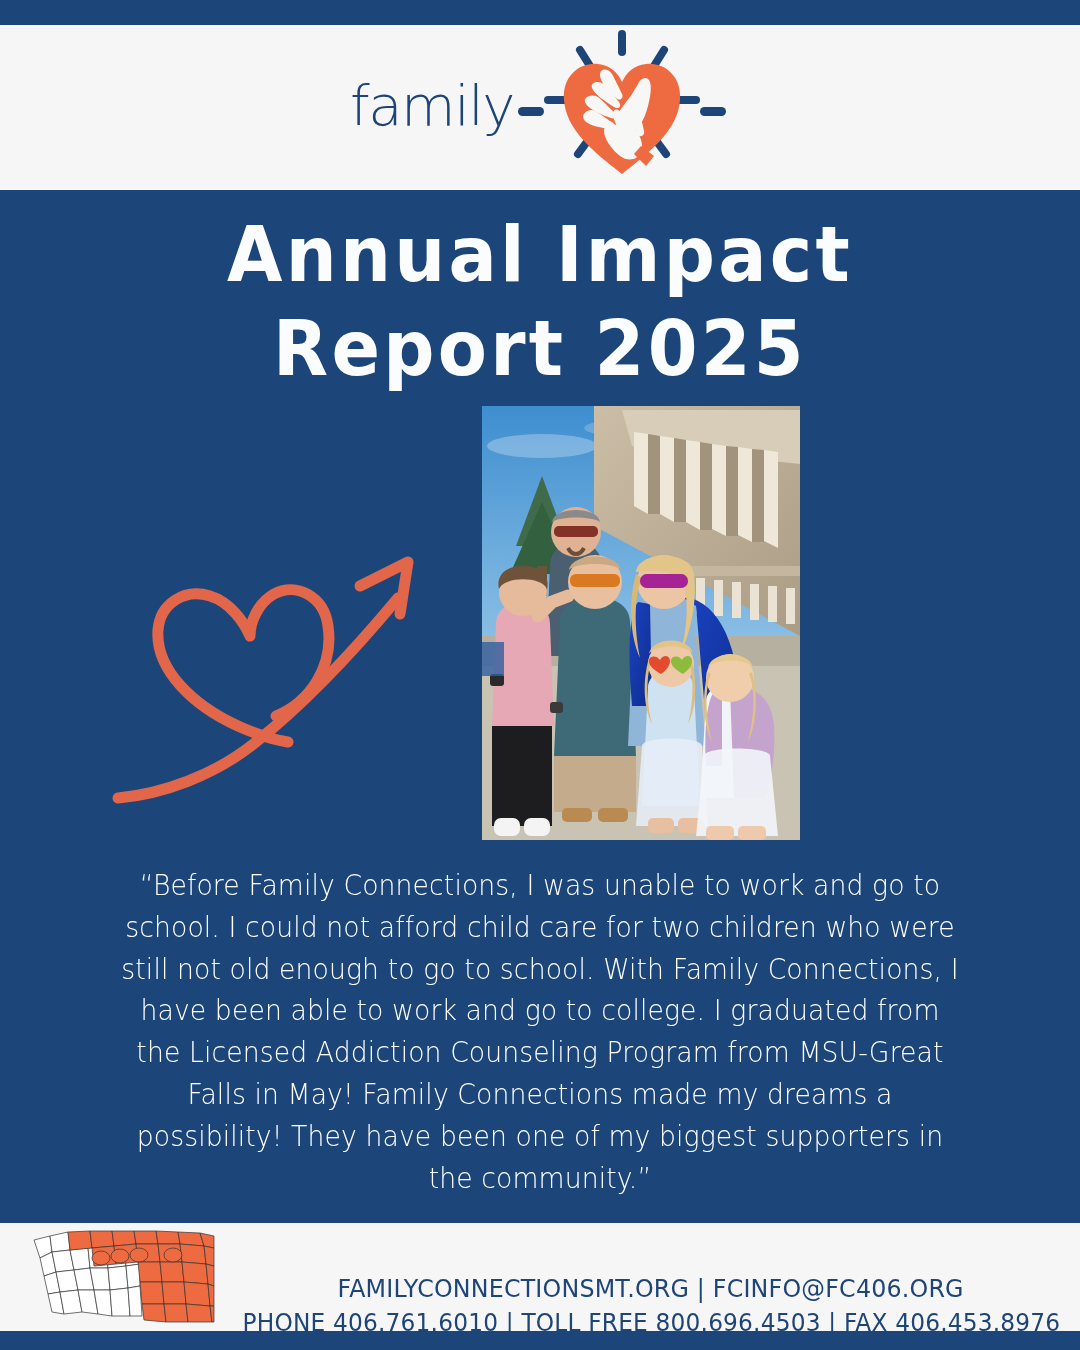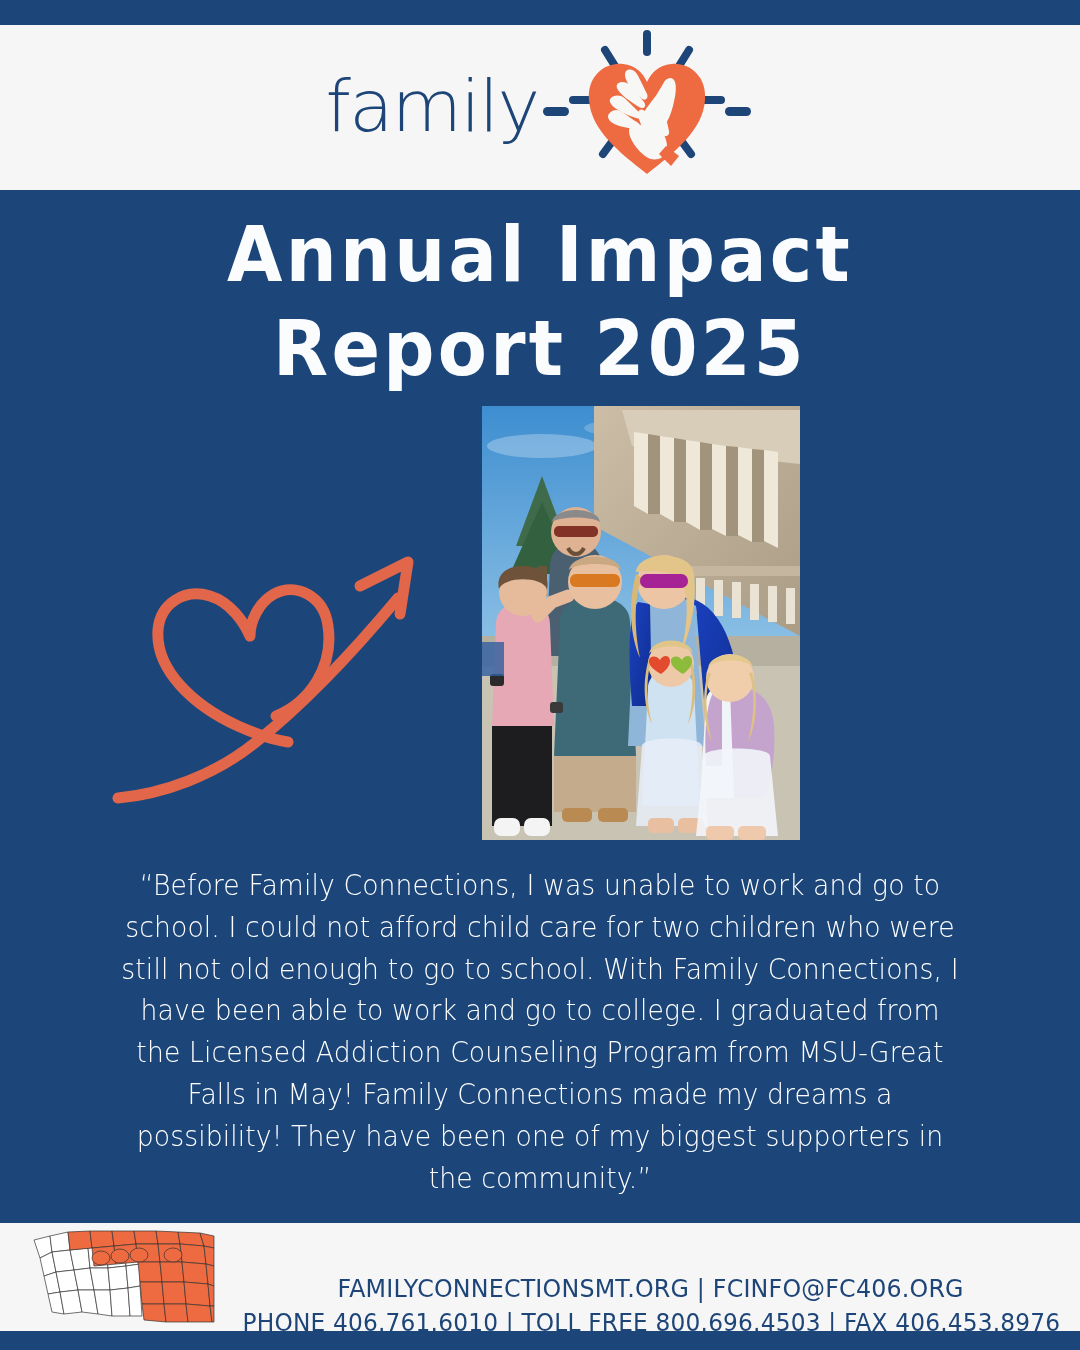--- a/index.html
+++ b/index.html
@@ -41,21 +41,21 @@
   .logo-row {
     display:flex;
     align-items:center;
     justify-content:center;
     gap:0px;
     transform:translateY(-2px);
   }
   .logo-word {
     font-family:"DejaVu Sans", sans-serif;
     font-weight:300;
-    font-size:72px;
+    font-size:56px;
     letter-spacing:-1.5px;
     color:#1d4578;
     line-height:1;
   }
   .logo-dash {
     display:inline-block;
     width:26px; height:9px;
     border-radius:5px;
     background:#1d4578;
     margin:0 4px;

